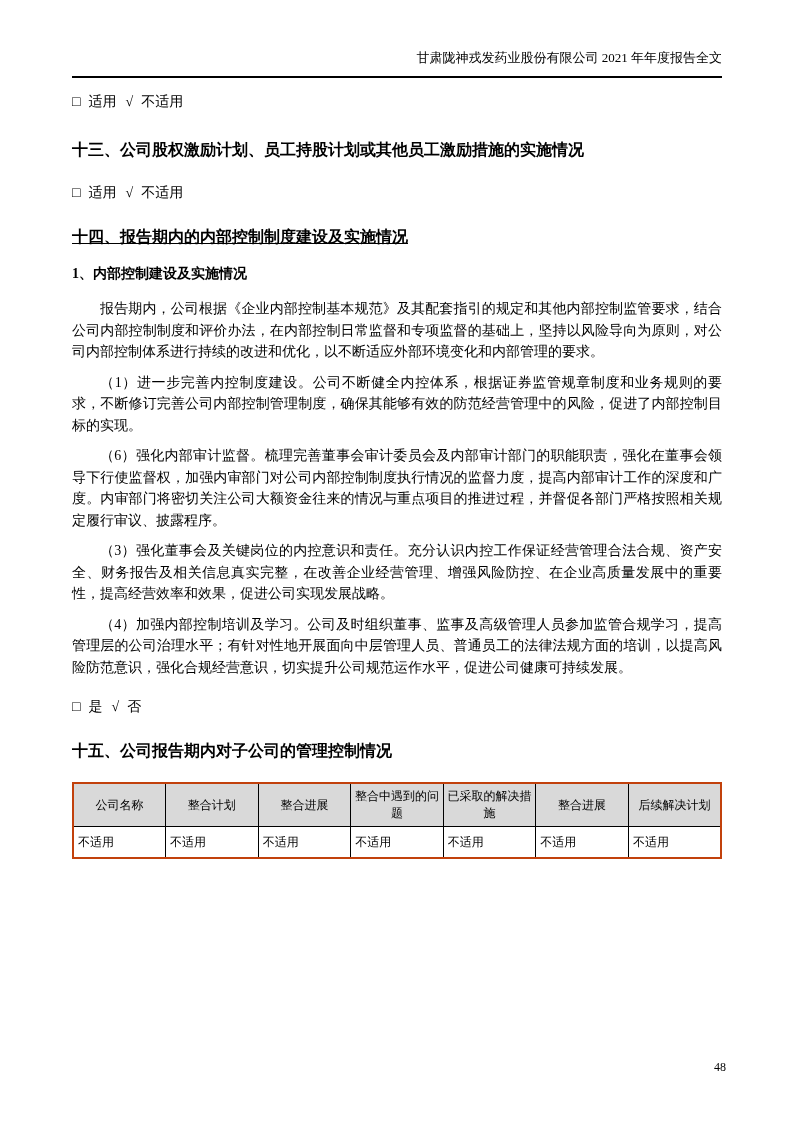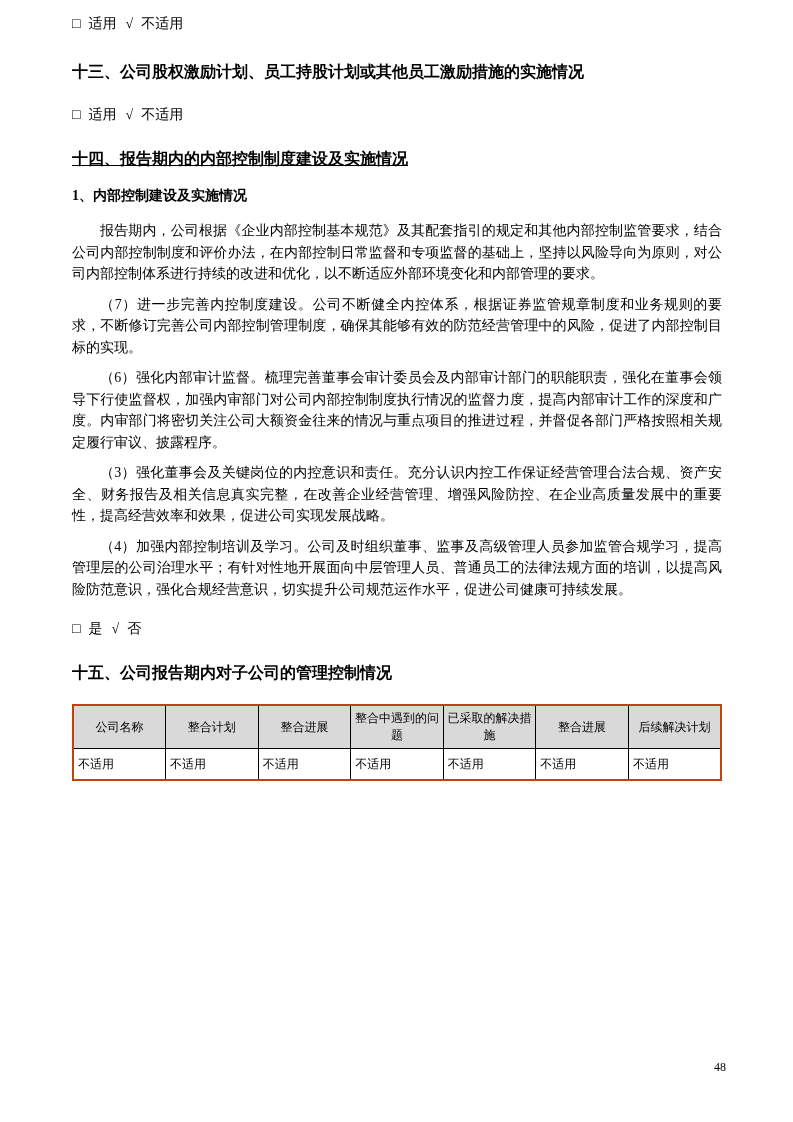--- a/index.html
+++ b/index.html
@@ -93,40 +93,43 @@
     right: 67px;
     font-size: 12px;
     line-height: 14px;
   }
 </style>
 </head>
 <body>
 
 <div class="page">
 
+  <div class="doc-header">
+    <span>甘肃陇神戎发药业股份有限公司 2021 年年度报告全文</span>
+  </div>
 
   <div class="content">
 
     <p class="choice choice-top">
       <span class="glyph">□</span><span class="opt">适用</span><span class="glyph">√</span><span>不适用</span>
     </p>
 
     <h1 class="h1 h13">十三、公司股权激励计划、员工持股计划或其他员工激励措施的实施情况</h1>
 
     <p class="choice choice-13">
       <span class="glyph">□</span><span class="opt">适用</span><span class="glyph">√</span><span>不适用</span>
     </p>
 
 
     <h1 class="h1 h14">十四、报告期内的内部控制制度建设及实施情况</h1>
 
     <h2 class="h2 sub1">1、内部控制建设及实施情况</h2>
 
     <p class="para para-first">报告期内，公司根据《企业内部控制基本规范》及其配套指引的规定和其他内部控制监管要求，结合公司内部控制制度和评价办法，在内部控制日常监督和专项监督的基础上，坚持以风险导向为原则，对公司内部控制体系进行持续的改进和优化，以不断适应外部环境变化和内部管理的要求。</p>
-    <p class="para">（7）进一步完善内控制度建设。公司不断健全内控体系，根据证券监管规章制度和业务规则的要求，不断修订完善公司内部控制管理制度，确保其能够有效的防范经营管理中的风险，促进了内部控制目标的实现。</p>
+    <p class="para">（1）进一步完善内控制度建设。公司不断健全内控体系，根据证券监管规章制度和业务规则的要求，不断修订完善公司内部控制管理制度，确保其能够有效的防范经营管理中的风险，促进了内部控制目标的实现。</p>
     <p class="para">（6）强化内部审计监督。梳理完善董事会审计委员会及内部审计部门的职能职责，强化在董事会领导下行使监督权，加强内审部门对公司内部控制制度执行情况的监督力度，提高内部审计工作的深度和广度。内审部门将密切关注公司大额资金往来的情况与重点项目的推进过程，并督促各部门严格按照相关规定履行审议、披露程序。</p>
     <p class="para">（3）强化董事会及关键岗位的内控意识和责任。充分认识内控工作保证经营管理合法合规、资产安全、财务报告及相关信息真实完整，在改善企业经营管理、增强风险防控、在企业高质量发展中的重要性，提高经营效率和效果，促进公司实现发展战略。</p>
     <p class="para">（4）加强内部控制培训及学习。公司及时组织董事、监事及高级管理人员参加监管合规学习，提高管理层的公司治理水平；有针对性地开展面向中层管理人员、普通员工的法律法规方面的培训，以提高风险防范意识，强化合规经营意识，切实提升公司规范运作水平，促进公司健康可持续发展。</p>
 
 
     <p class="choice choice-2">
       <span class="glyph">□</span><span class="opt">是</span><span class="glyph">√</span><span>否</span>
     </p>
 
     <h1 class="h1 h15">十五、公司报告期内对子公司的管理控制情况</h1>

